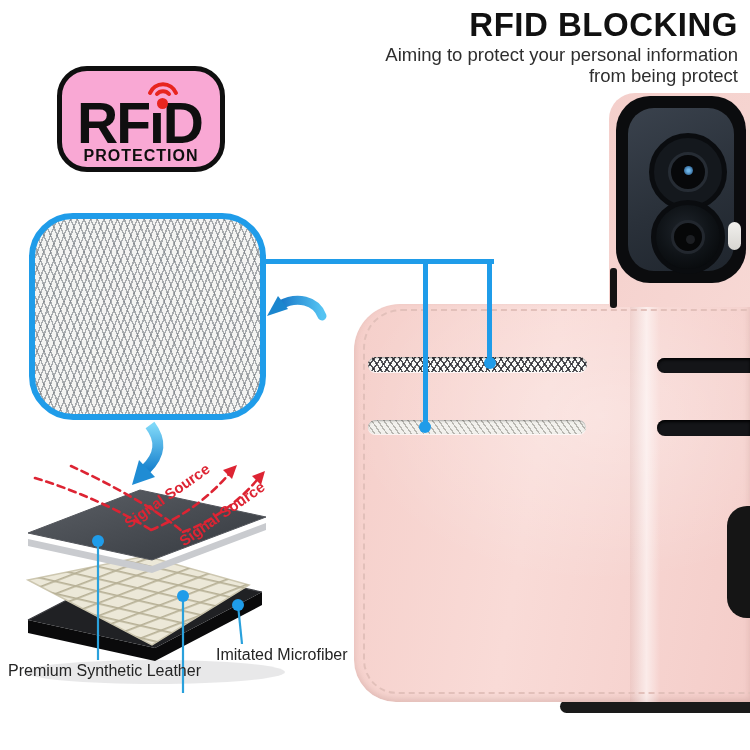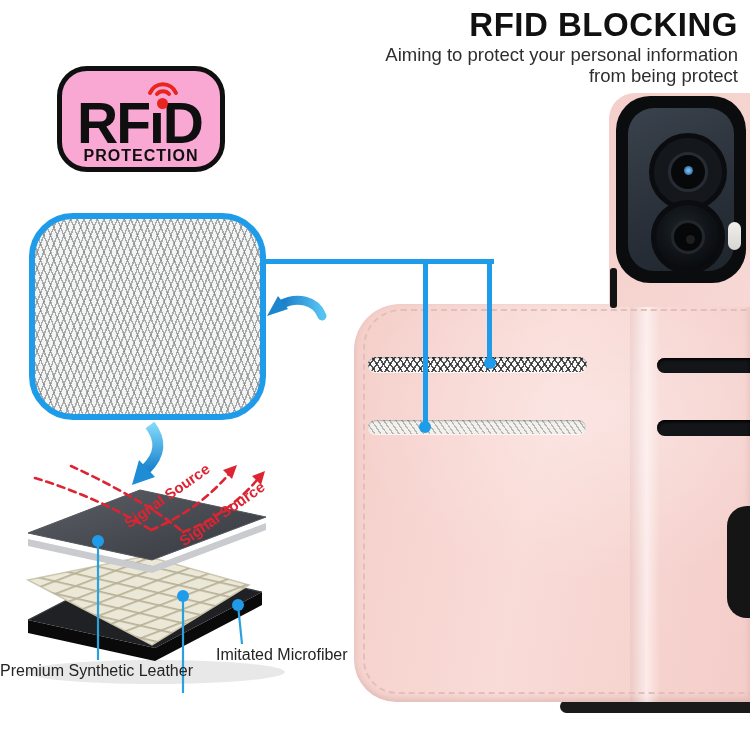--- a/index.html
+++ b/index.html
@@ -85,21 +85,21 @@
          background:radial-gradient(circle at 45% 40%, #1f252c 0%, #0f1317 50%, #030405 100%);
          border:5px solid #0a0c0f;box-sizing:border-box;}
   .lens2-in{position:absolute;left:15px;top:15px;width:34px;height:34px;border-radius:50%;
             background:#060708;border:3px solid #22272e;box-sizing:border-box;}
   .pupil{position:absolute;left:12px;top:12px;width:9px;height:9px;border-radius:50%;background:#1c1e22;}
   .flash{position:absolute;left:100px;top:114px;width:13px;height:28px;border-radius:7px;
          background:linear-gradient(#f1f0ed,#d7d5d1);}
 
   
   .lab{position:absolute;font-size:16px;color:#242424;white-space:nowrap;}
-  .lab-leather{left:0;top:662px;}
+  .lab-leather{left:8px;top:662px;}
   .lab-micro{left:204px;top:646px;margin-left:12px;}
   .lab-rfid{left:118px;top:695px;font-size:16.5px;font-weight:600;color:#2aa1dc;}
 
   svg{position:absolute;overflow:visible;}
   .svg-layers{left:5px;top:458px;}
   .svg-curl{left:266px;top:292px;}
   .svg-down{left:112px;top:421px;}
 </style>
 </head>
 <body>

